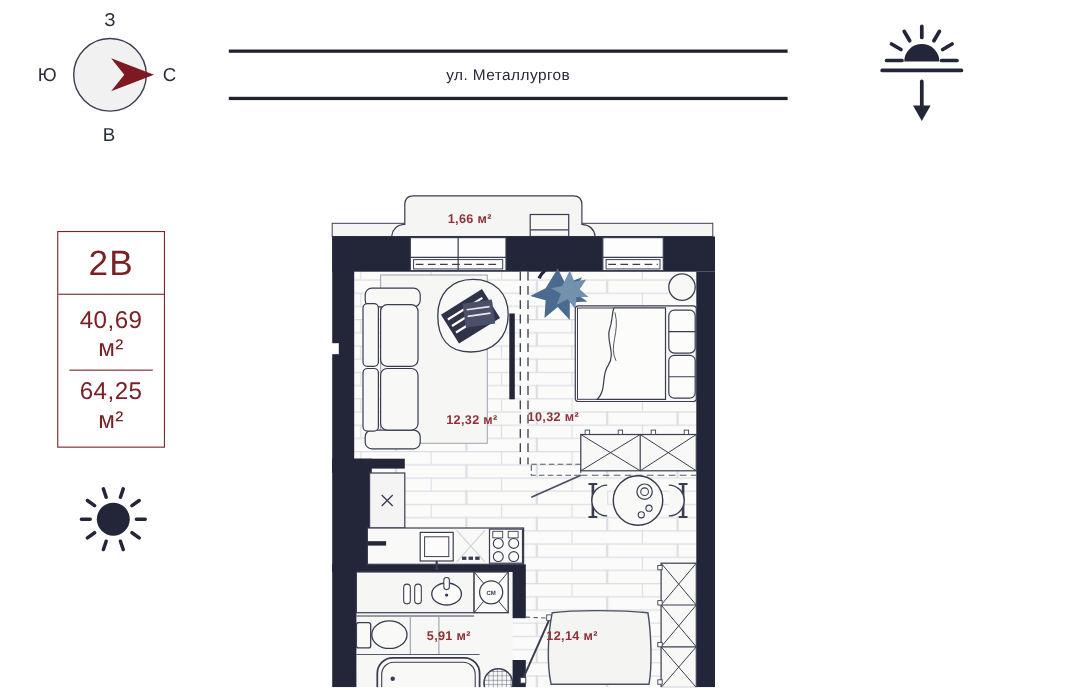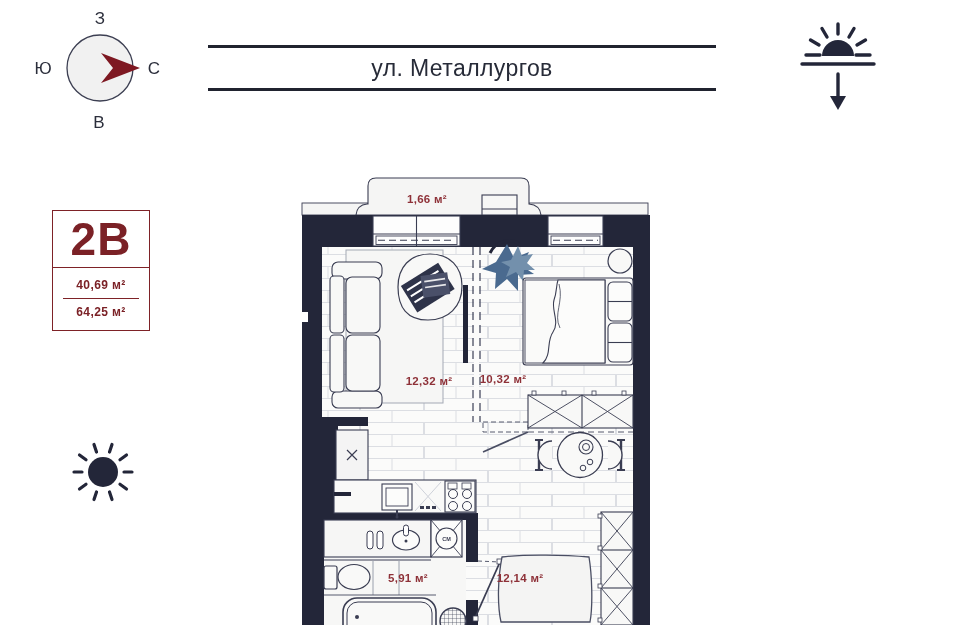--- a/index.html
+++ b/index.html
@@ -2,28 +2,28 @@
 <html><head>
 <meta charset="utf-8">
 <style>
   html,body{margin:0;padding:0;background:#ffffff;}
   .page{position:relative;width:974px;height:625px;background:#ffffff;overflow:hidden;
         font-family:"Liberation Sans",sans-serif;}
   
   .street{position:absolute;left:208px;top:45px;width:508px;height:40px;
           border-top:3px solid #20232f;border-bottom:3px solid #20232f;
           display:flex;align-items:center;justify-content:center;}
-  .street span{font-size:23px;font-weight:500;letter-spacing:.4px;color:#272b38;}
+  .street span{font-size:14px;font-weight:500;letter-spacing:.4px;color:#272b38;}
   
   .unit-card{position:absolute;left:52px;top:210px;width:96px;border:1.5px solid #7e2227;
              color:#7b2126;text-align:center;}
   .unit-card .big{height:56px;border-bottom:1.5px solid #7e2227;display:flex;
-                  align-items:center;justify-content:center;font-size:46px;font-weight:700;
+                  align-items:center;justify-content:center;font-size:32px;font-weight:400;
                   letter-spacing:1px;text-align:center;}
-  .unit-card .areas{padding:7px 6px 8px 6px;font-size:12px;font-weight:700;letter-spacing:.4px;}
+  .unit-card .areas{padding:7px 6px 8px 6px;font-size:22px;font-weight:400;letter-spacing:.4px;}
   .unit-card .areas .row{padding:3px 0;}
   .unit-card .divider{height:0;border-bottom:1.5px solid #7e2227;margin:3px 4px;}
   
   .plan-label{font:700 11.5px "Liberation Sans",sans-serif;fill:#8e3138;letter-spacing:.3px;
               text-anchor:middle;}
   .washer-label{font:700 5.5px "Liberation Sans",sans-serif;fill:#3a3d52;text-anchor:middle;}
   .compass-label{font:500 17px "Liberation Sans",sans-serif;fill:#2b2e3b;text-anchor:middle;}
 </style>
 </head>
 <body>

